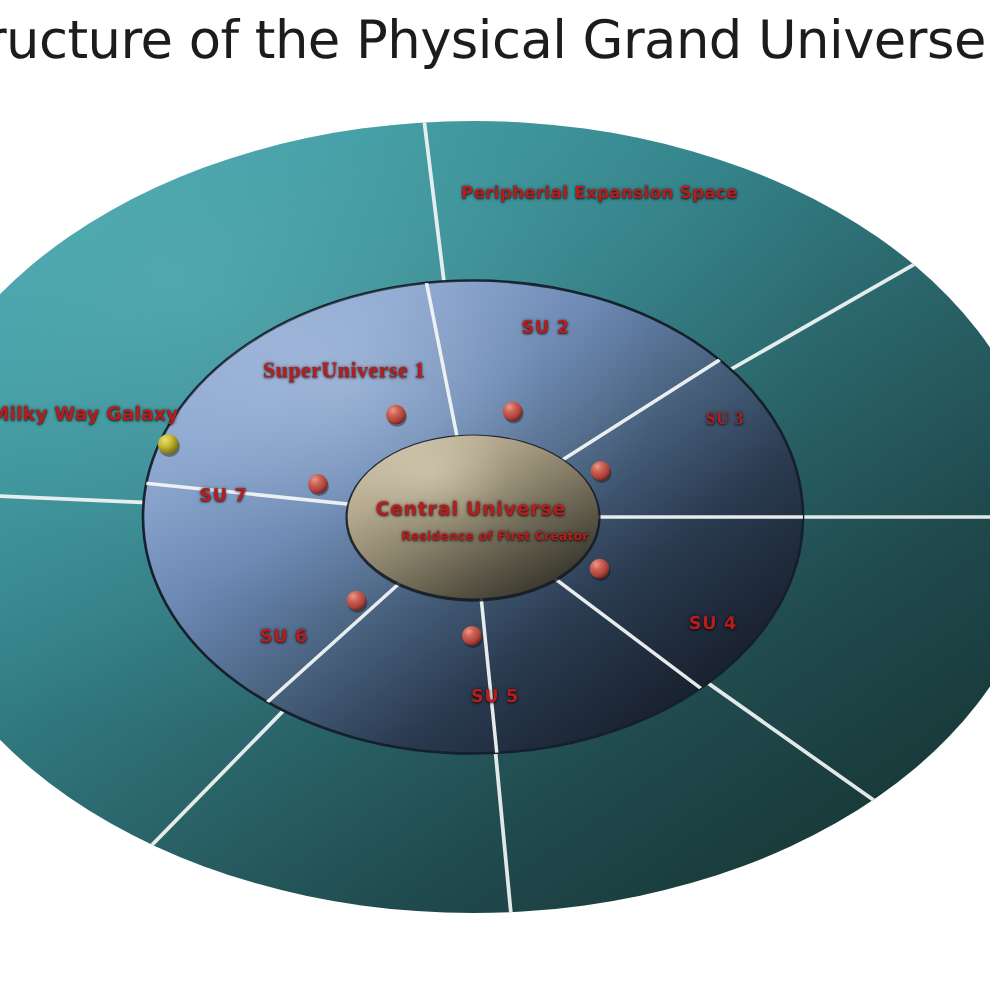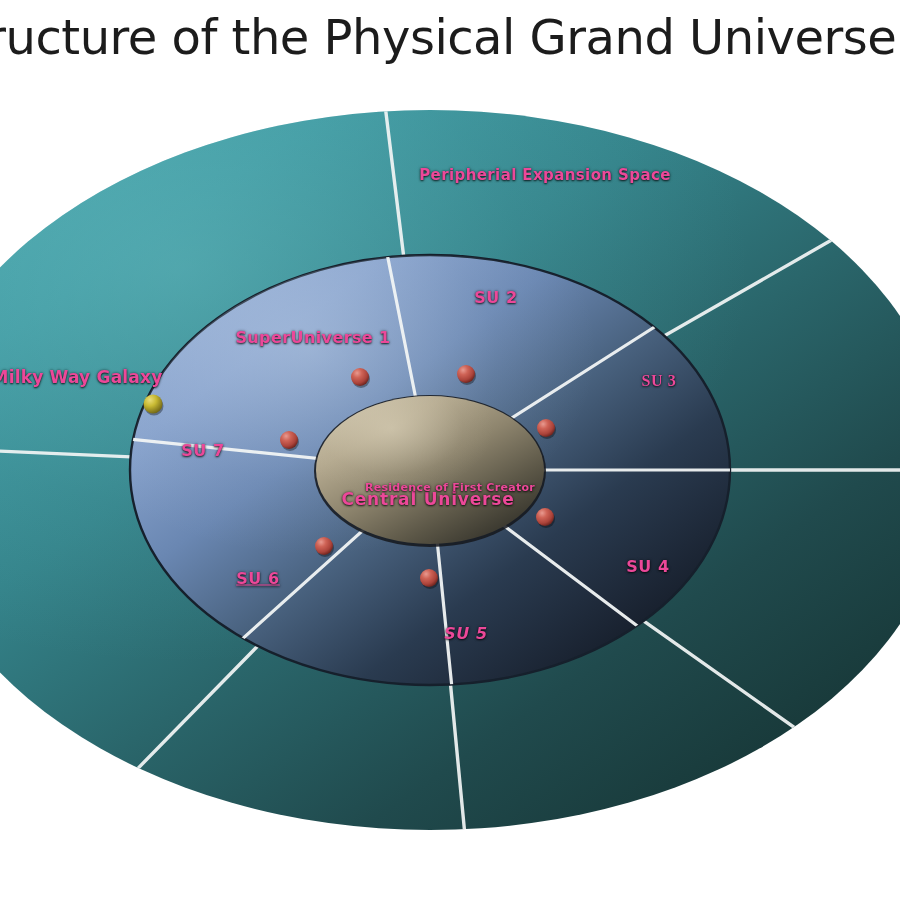--- a/index.html
+++ b/index.html
@@ -24,28 +24,28 @@
 
   
   #diagram{position:absolute;left:0;top:88px;width:900px;height:812px;overflow:hidden;}
   #svg-root{position:absolute;left:0;top:0;width:900px;height:812px;display:block;}
 
   
   .lbl{
     position:absolute;
     font-family:"DejaVu Sans", sans-serif;
     font-weight:bold;
-    color:#ec4899;
+    color:#b91c1c;
     white-space:nowrap;
     text-shadow:0 1px 2px rgba(0,0,0,.72), 0 0 3px rgba(0,0,0,.5);
     pointer-events:none;
   }
   .lbl-ring{font-size:15px;letter-spacing:.4px;}
   .lbl-su{font-size:16px;letter-spacing:.6px;}
-  .lbl-su1{font-size:16px;letter-spacing:.4px;}
+  .lbl-su1{font-size:20px;letter-spacing:.4px;font-family:Liberation Serif, serif;}
   .lbl-mw{font-size:17px;letter-spacing:.2px;}
   .lbl-cu-title{font-size:17px;letter-spacing:.8px;}
   .lbl-cu-sub{font-size:11px;letter-spacing:.3px;}
 
   .ctr{transform:translate(-50%,-50%);}
 </style>
 </head>
 <body>
 
 <div id="stage">
@@ -196,26 +196,26 @@
     <div class="lbl lbl-ring ctr" style="left:545px;top:87px;">Peripherial Expansion Space</div>
 
     <div class="lbl lbl-su1 ctr" style="left:313px;top:249px;">SuperUniverse 1</div>
 
     <div class="lbl lbl-su ctr" style="left:484px;top:209px;padding-left:24px;">SU 2</div>
 
     <div class="lbl lbl-su ctr" style="left:659px;top:293px;font-family:Liberation Serif, serif;">SU 3</div>
 
     <div class="lbl lbl-su ctr" style="left:648px;top:478px;">SU 4</div>
 
-    <div class="lbl lbl-su ctr" style="left:466px;top:545px;font-style:italic;">SU 5</div>
-
-    <div class="lbl lbl-su ctr" style="left:258px;top:490px;text-decoration:underline;">SU 6</div>
+    <div class="lbl lbl-su ctr" style="left:450px;top:545px;">SU 5</div>
+
+    <div class="lbl lbl-su ctr" style="left:258px;top:490px;">SU 6</div>
 
     <div class="lbl lbl-su ctr" style="left:203px;top:362px;">SU 7</div>
 
     <div class="lbl lbl-mw ctr" style="left:77px;top:289px;">Milky Way Galaxy</div>
 
-    <div class="lbl lbl-cu-title ctr" style="left:428px;top:375px;margin-top:36px;">Central Universe</div>
+    <div class="lbl lbl-cu-title ctr" style="left:428px;top:375px;">Central Universe</div>
 
     <div class="lbl lbl-cu-sub ctr" style="left:428px;top:399px;padding-left:44px;">Residence of First Creator</div>
 
   </div>
 </div>
 
 </body></html>

